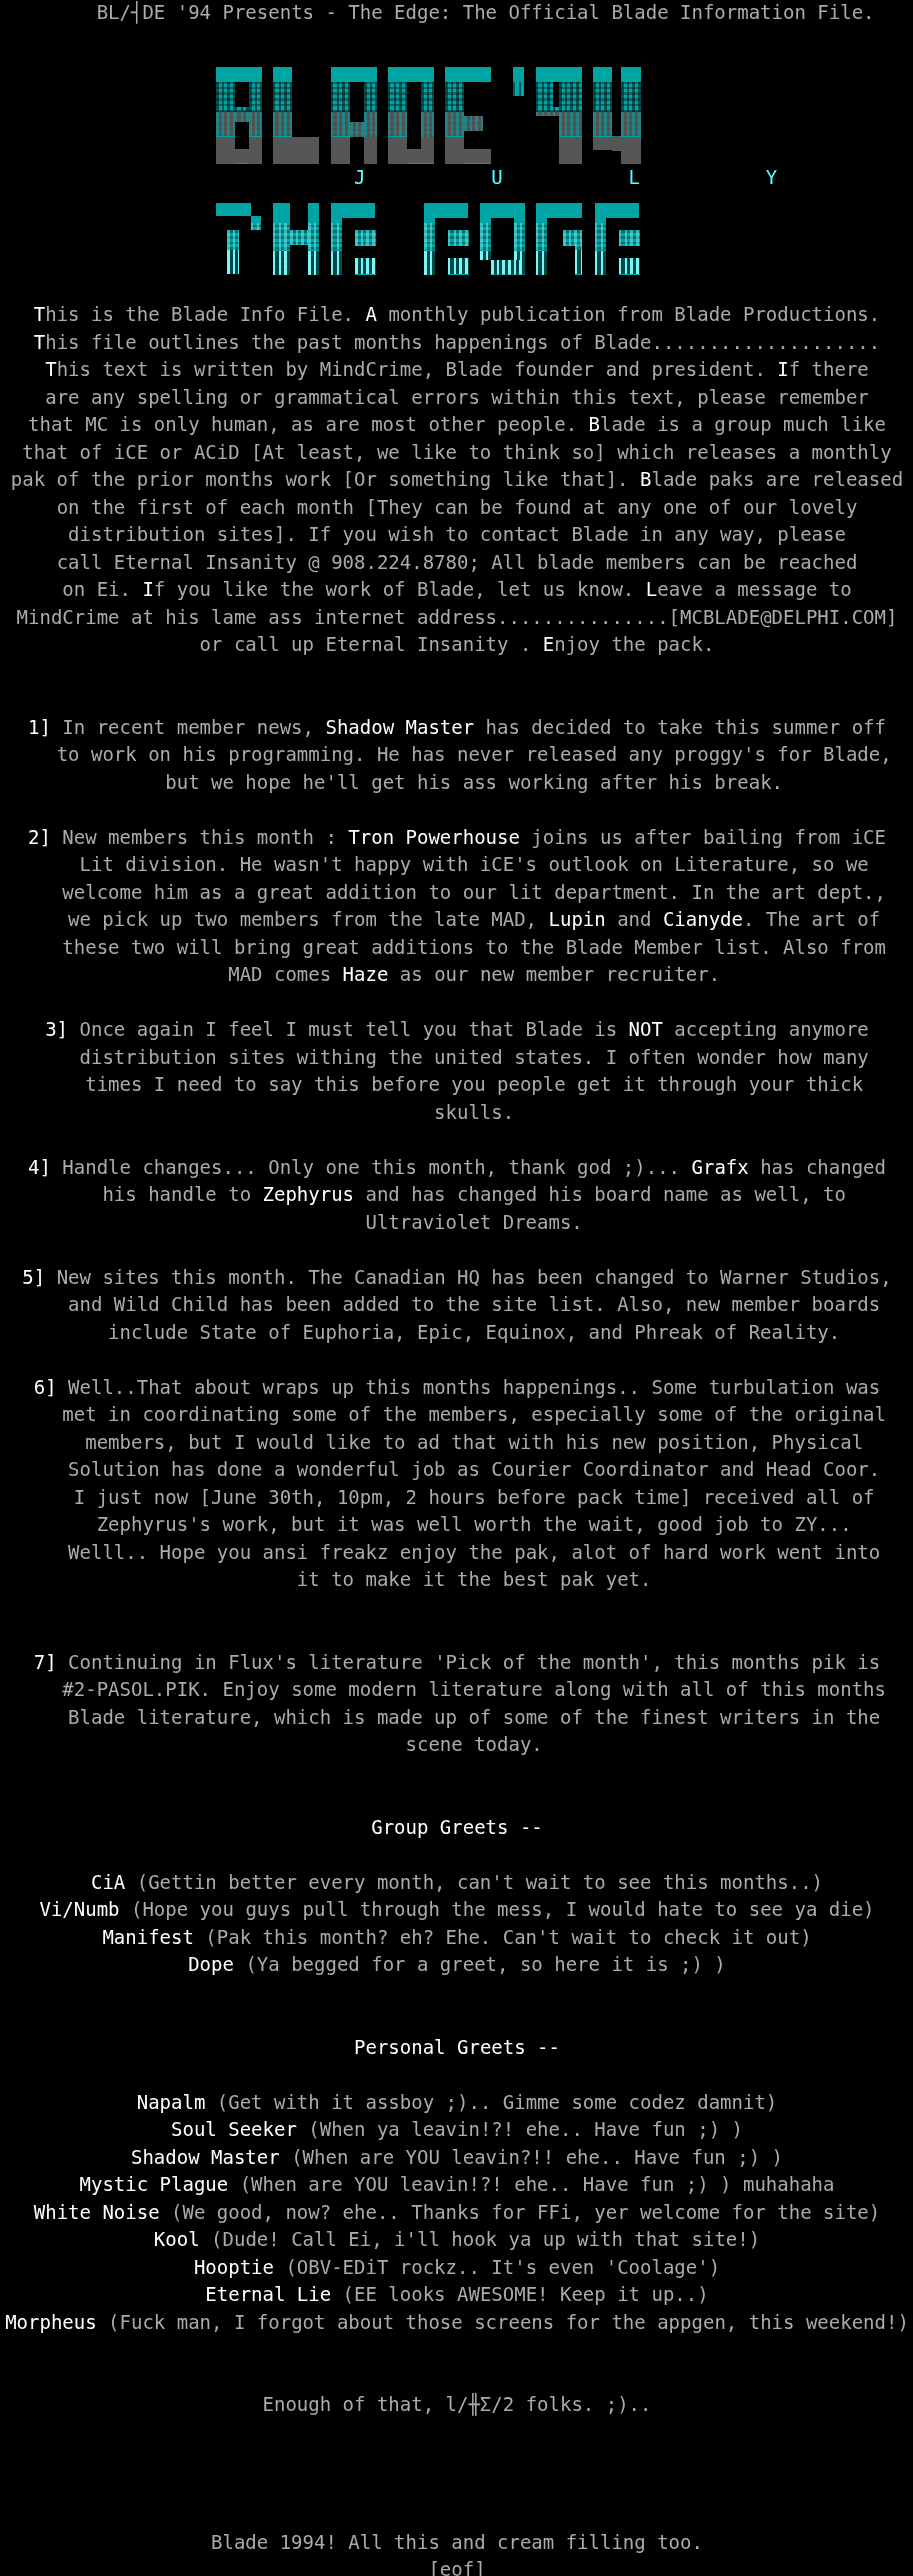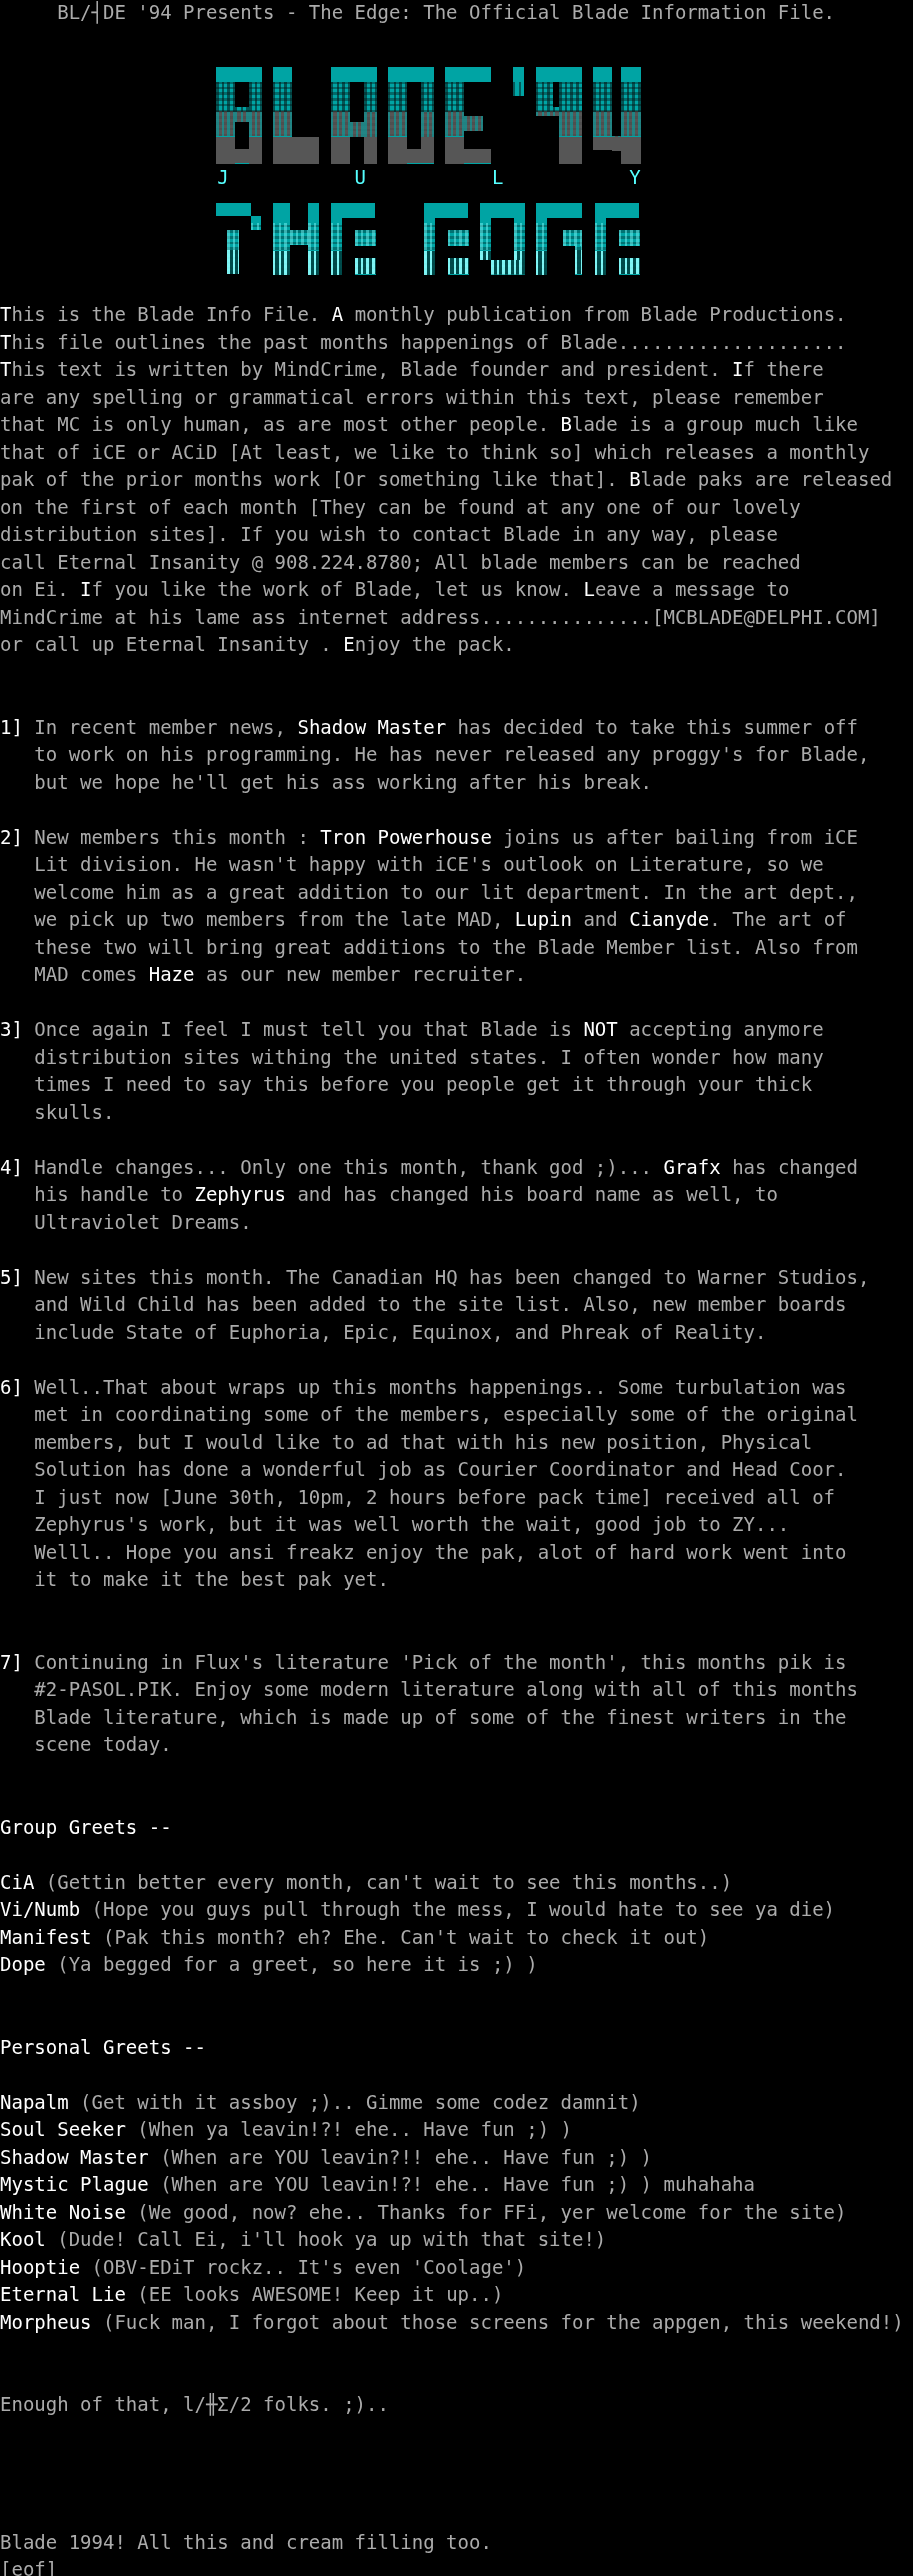--- a/index.html
+++ b/index.html
@@ -2,20 +2,21 @@
 <html style="--bg: #000000; --dim: #ABABAB; --bright: #FFFFFF; --cyan: #55FFFF;font-size:10px"><head>
 <meta charset="utf-8">
 <style>
   html,body{margin:0;padding:0;background:#000;}
   #screen{
     position:relative;
     width:914px;height:2576px;
     background:var(--bg,#000);
     overflow:hidden;
     font-family:"DejaVu Sans Mono", monospace;
+    text-align:center;
   }
   #text-layer{
     position:absolute;left:0;top:-1.3px;width:914px;
     font-size:19px;
     line-height:27.5px;
     white-space:pre;
   }
   .row{height:27.5px;line-height:27.5px;white-space:pre;}
   .g{color:var(--dim,#ABABAB);}
   .w{color:var(--bright,#FFFFFF);}

